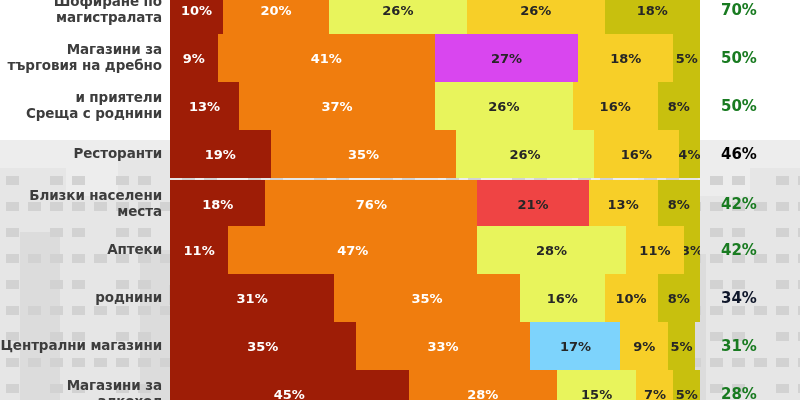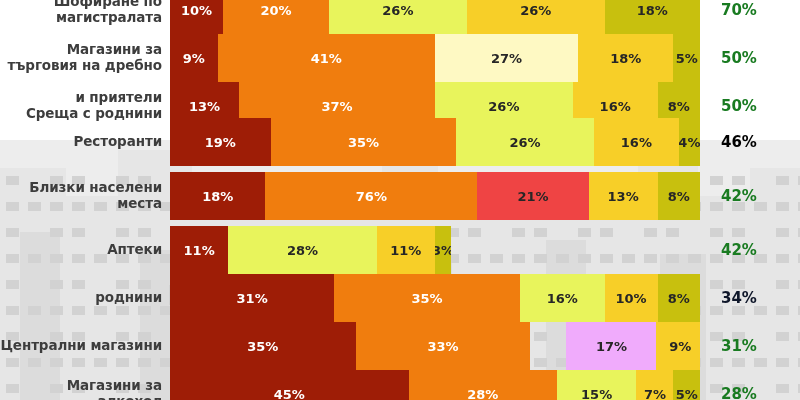--- a/index.html
+++ b/index.html
@@ -397,73 +397,74 @@
       <div class="total" style="color: rgb(25, 123, 33);">70%</div>
     </div>
     <div class="row" style="top: 34px;">
       <div class="cat-label">
         <div>Магазини за</div>
         <div>търговия на дребно</div>
       </div>
       <div class="bar">
         <div class="seg lite" style="background: rgb(158, 29, 6); width: 47.7px; flex: 0 0 47.7px;">9%</div>
         <div class="seg lite" style="background: rgb(240, 125, 14); width: 217.3px; flex: 0 0 217.3px;">41%</div>
-        <div class="seg dark" style="background: #fef9c3; width: 143.1px; flex: 0 0 143.1px;">27%</div>
+        <div class="seg dark" style="background: #d946ef; width: 143.1px; flex: 0 0 143.1px;">27%</div>
         <div class="seg dark" style="background: rgb(247, 207, 40); width: 95.4px; flex: 0 0 95.4px;">18%</div>
         <div class="seg dark" style="background: rgb(200, 192, 14); width: 26.5px; flex: 0 0 26.5px;">5%</div>
       </div>
       <div class="total" style="color: rgb(25, 123, 33);">50%</div>
     </div>
     <div class="row" style="top: 82px;">
       <div class="cat-label">
         <div>и приятели</div>
         <div>Среща с роднини</div>
       </div>
       <div class="bar">
         <div class="seg lite" style="background: rgb(158, 29, 6); width: 68.9px; flex: 0 0 68.9px;">13%</div>
         <div class="seg lite" style="background: rgb(240, 125, 14); width: 196.1px; flex: 0 0 196.1px;">37%</div>
         <div class="seg dark" style="background: rgb(232, 244, 92); width: 137.8px; flex: 0 0 137.8px;">26%</div>
         <div class="seg dark" style="background: rgb(247, 207, 40); width: 84.8px; flex: 0 0 84.8px;">16%</div>
         <div class="seg dark" style="background: rgb(200, 192, 14); width: 42.4px; flex: 0 0 42.4px;">8%</div>
       </div>
       <div class="total" style="color: rgb(25, 123, 33);">50%</div>
     </div>
-    <div class="row" style="top: 118px; align-items: center;">
+    <div class="row" style="top: 130px; align-items: center;">
       <div class="cat-label">
         <div>Ресторанти</div>
       </div>
       <div class="bar">
         <div class="seg lite" style="background: rgb(158, 29, 6); width: 100.7px; flex: 0 0 100.7px;">19%</div>
         <div class="seg lite" style="background: rgb(240, 125, 14); width: 185.5px; flex: 0 0 185.5px;">35%</div>
         <div class="seg dark" style="background: rgb(232, 244, 92); width: 137.8px; flex: 0 0 137.8px;">26%</div>
         <div class="seg dark" style="background: rgb(247, 207, 40); width: 84.8px; flex: 0 0 84.8px;">16%</div>
         <div class="seg dark" style="background: rgb(200, 192, 14); width: 21.2px; flex: 0 0 21.2px;">4%</div>
       </div>
       <div class="total" style="color: #000000;">46%</div>
     </div>
-    <div class="row" style="top: 172px;">
+    <div class="row" style="top: 180px;">
       <div class="cat-label">
         <div>Близки населени</div>
         <div>места</div>
       </div>
       <div class="bar">
         <div class="seg lite" style="background: rgb(158, 29, 6); width: 95.4px; flex: 0 0 95.4px;">18%</div>
         <div class="seg lite" style="background: rgb(240, 125, 14); width: 212px; flex: 0 0 212px;">76%</div>
         <div class="seg dark" style="background: #ef4444; width: 111.3px; flex: 0 0 111.3px;">21%</div>
         <div class="seg dark" style="background: rgb(247, 207, 40); width: 68.9px; flex: 0 0 68.9px;">13%</div>
         <div class="seg dark" style="background: rgb(200, 192, 14); width: 42.4px; flex: 0 0 42.4px;">8%</div>
       </div>
       <div class="total" style="color: rgb(25, 123, 33);">42%</div>
     </div>
     <div class="row" style="top: 226px;">
       <div class="cat-label">
         <div>Аптеки</div>
       </div>
       <div class="bar">
         <div class="seg lite" style="background: rgb(158, 29, 6); width: 58.3px; flex: 0 0 58.3px;">11%</div>
+        <div class="seg lite" style="background: rgb(240, 125, 14); width: 249.1px; flex: 0 0 249.1px;">47%</div>
         <div class="seg dark" style="background: rgb(232, 244, 92); width: 148.4px; flex: 0 0 148.4px;">28%</div>
         <div class="seg dark" style="background: rgb(247, 207, 40); width: 58.3px; flex: 0 0 58.3px;">11%</div>
         <div class="seg dark" style="background: rgb(200, 192, 14); width: 15.9px; flex: 0 0 15.9px;">3%</div>
       </div>
       <div class="total" style="color: rgb(25, 123, 33);">42%</div>
     </div>
     <div class="row" style="top: 274px;">
       <div class="cat-label">
         <div>роднини</div>
       </div>
@@ -476,21 +477,21 @@
       </div>
       <div class="total" style="color: #0f172a;">34%</div>
     </div>
     <div class="row" style="top: 322px;">
       <div class="cat-label">
         <div>Централни магазини</div>
       </div>
       <div class="bar">
         <div class="seg lite" style="background: rgb(158, 29, 6); width: 185.5px; flex: 0 0 185.5px;">35%</div>
         <div class="seg lite" style="background: rgb(240, 125, 14); width: 174.9px; flex: 0 0 174.9px;">33%</div>
-        <div class="seg dark" style="background: #f0abfc; width: 90.1px; flex: 0 0 90.1px; margin-left: 36px;">17%</div>
+        <div class="seg dark" style="background: #7dd3fc; width: 90.1px; flex: 0 0 90.1px;">17%</div>
         <div class="seg dark" style="background: rgb(247, 207, 40); width: 47.7px; flex: 0 0 47.7px;">9%</div>
         <div class="seg dark" style="background: rgb(200, 192, 14); width: 26.5px; flex: 0 0 26.5px;">5%</div>
       </div>
       <div class="total" style="color: rgb(25, 123, 33);">31%</div>
     </div>
     <div class="row" style="top: 370px;">
       <div class="cat-label">
         <div>Магазини за алкохол</div>
       </div>
       <div class="bar">

